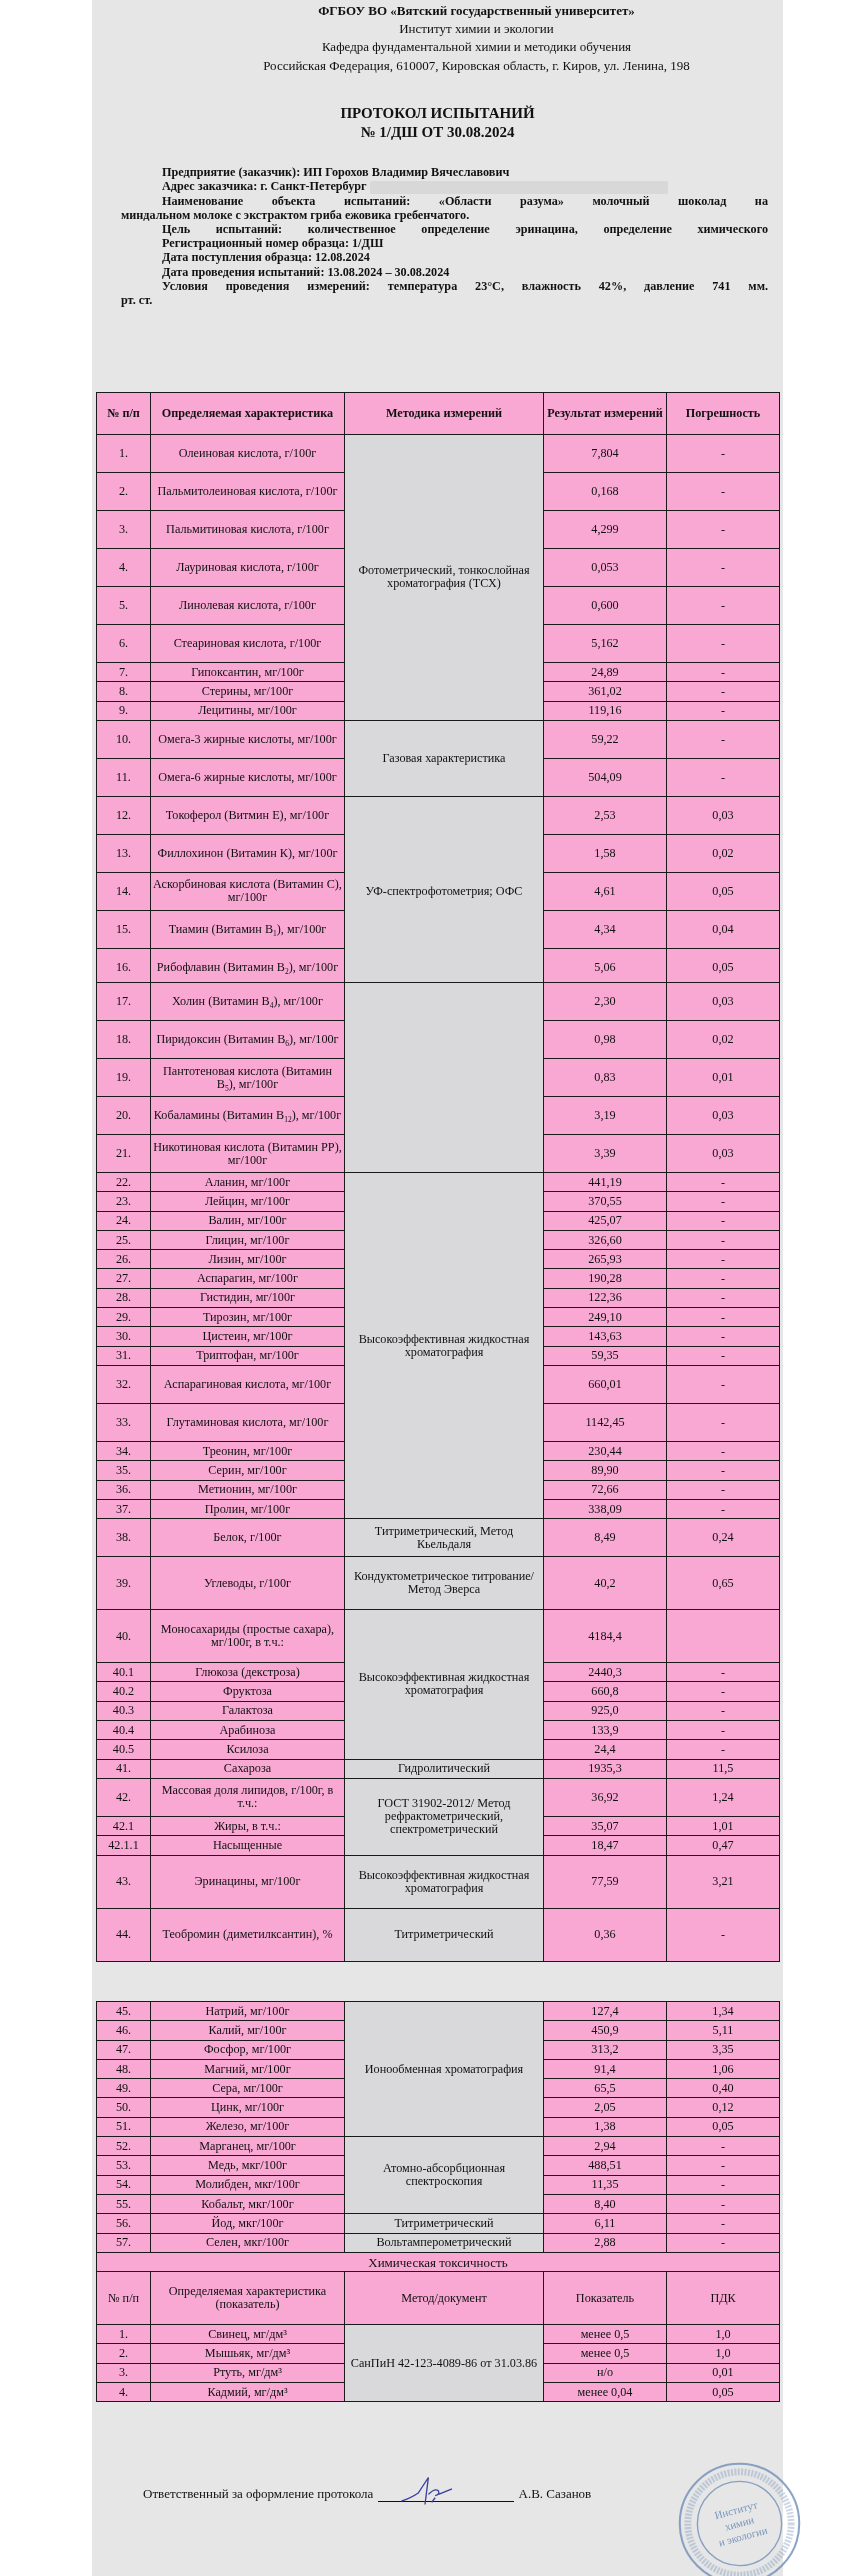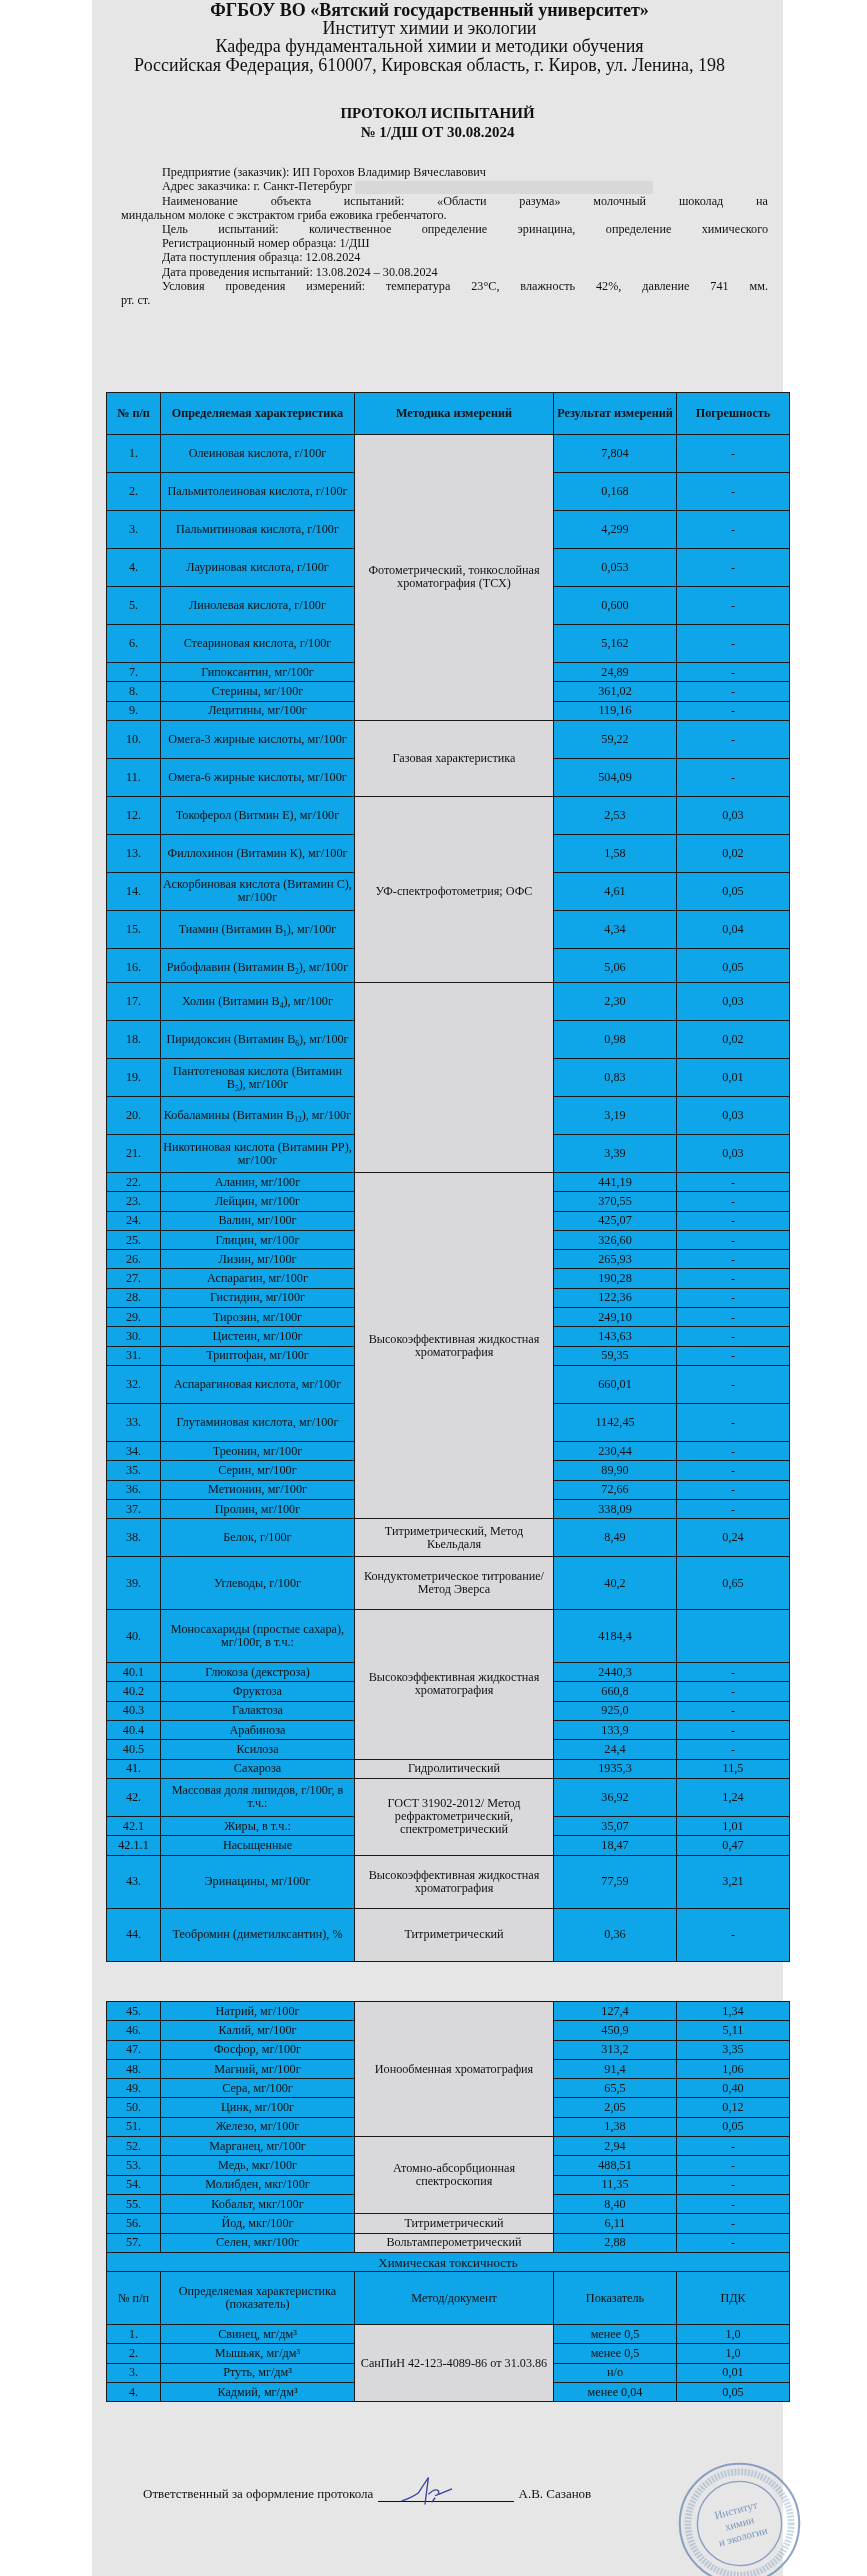--- a/index.html
+++ b/index.html
@@ -1,29 +1,29 @@
 <!DOCTYPE html>
 <html style="font-size:11px"><head>
 <meta charset="utf-8">
 <style>
   html, body { margin:0; padding:0; background:#ffffff; }
   body { width:868px; height:2576px; position:relative; overflow:hidden;
          font-family:"Liberation Serif","DejaVu Serif",serif; color:#111; }
   .page { position:absolute; left:92px; top:0; width:691px; height:2576px;
           background:#e6e6e6; }
-  .hdr { position:absolute; left:0; width:675px; text-align:center; font-size:18px; line-height:15px; }
+  .hdr { position:absolute; left:0; width:675px; text-align:center; font-size:13px; line-height:15px;padding-left:47px; }
   .hdr.b { font-weight:bold; }
   .title { position:absolute; left:0; width:691px; text-align:center; font-weight:bold; font-size:15px; line-height:17.6px; }
-  .info { position:absolute; left:29px; width:647px; font-size:12.2px; line-height:14.2px; }
+  .info { position:absolute; left:29px; width:647px; font-size:12.2px; line-height:14.2px;font-weight:bold; }
   .info .ind { padding-left:41px; display:block; }
   .info .just { text-align:justify; text-align-last:justify; display:block; padding-left:41px; }
   .blur { display:inline-block; width:298px; height:12.2px; background:#d8d8d8; vertical-align:middle; border-radius:2px; filter:blur(0.7px); }
 
-  table.t { position:absolute; left:14px; width:683px; border-collapse:collapse; table-layout:fixed;
-            font-size:12.2px; line-height:13px; background:#0ea5e9; }
+  table.t { position:absolute; left:4px; width:683px; border-collapse:collapse; table-layout:fixed;
+            font-size:12.2px; line-height:13px; background:#f9a8d4; }
   table.t td, table.t th { border:1.4px solid #1a1a1a; text-align:center; vertical-align:middle; padding:0 2px; }
   table.t th { font-weight:bold; }
   table.t td.meth { background:#d9d9dc; }
   .r1 td { height:18.3px; }
   .r2 td { height:37px; }
   .r3 td { height:52px; }
   .rh td, .rh th { height:41px; }
   .sec td { height:18.3px; font-size:13px; }
   sub { font-size:7.5px; line-height:0; }
 

